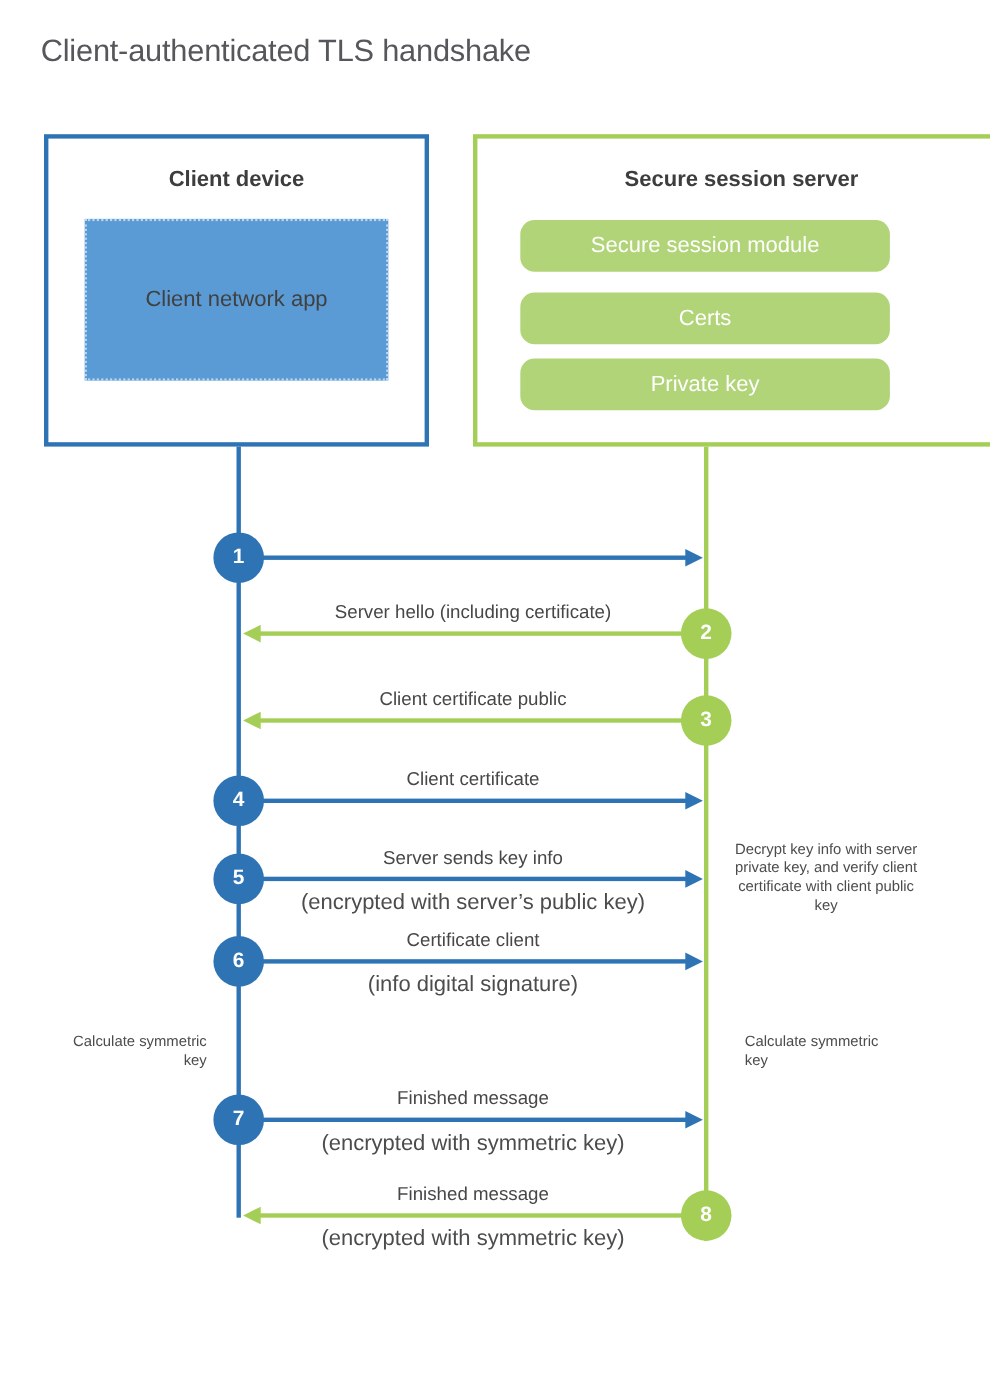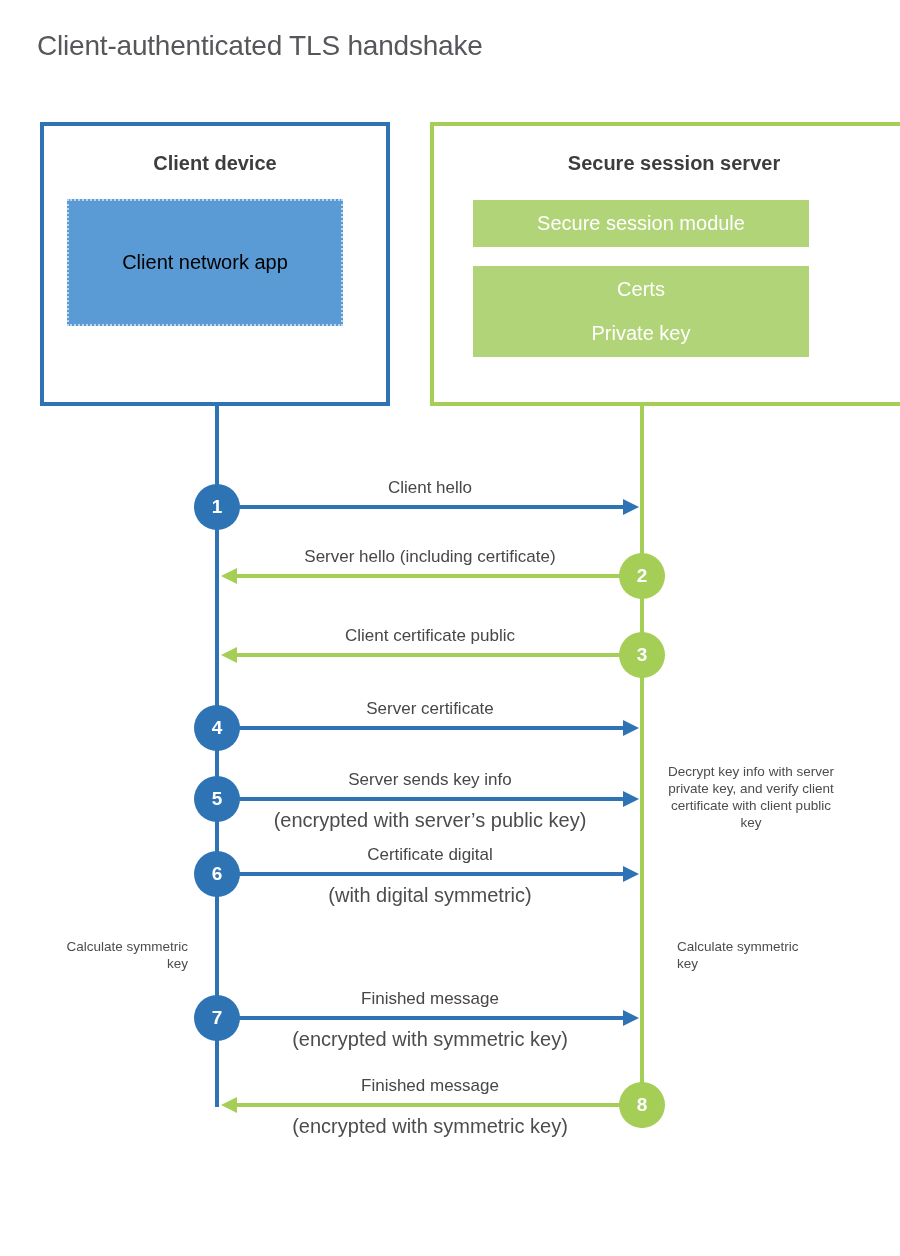--- a/index.html
+++ b/index.html
@@ -33,43 +33,44 @@
   .actor-title {
     position: absolute;
     left: 0; right: 0; top: 26px;
     text-align: center;
     font-size: 20px;
     font-weight: bold;
     color: #3d3d3d;
   }
   .client-app {
     position: absolute;
-    left: 23px; top: 73px;
-    width: 276px; height: 127px;
+    left: 33px; top: 73px;
+    width: 276px; height: 147px;
     background: #5b9bd5;
     border: 2px dotted #bcd6ee;
     display: flex; align-items: center; justify-content: center;
     text-align: center;
-    color: #000000;
+    color: #404040;
     font-size: 20px;
     line-height: 1.45;
   }
   .client-app span { display: block; width: 170px; }
   .server-bar {
     position: absolute;
     left: 39px;
     width: 336px; height: 47px;
     background: #b2d478;
     display: flex; align-items: center; justify-content: center;
     color: #ffffff;
     font-size: 20px;
+    border-radius: 13px;
   }
   .server-bar.b1 { top: 74px; }
   .server-bar.b2 { top: 140px; }
-  .server-bar.b3 { top: 184px; }
+  .server-bar.b3 { top: 200px; }
   
   .lifeline { position: absolute; width: 4px; }
   .lifeline.blue  { left: 215px; top: 406px; height: 701px; background: #2e74b5; }
   .lifeline.green { left: 640px; top: 406px; height: 722px; background: #a4ce56; }
   
   .arrow { position: absolute; height: 4px; }
   .arrow.blue  { background: #2e74b5; left: 217px; width: 407px; }
   .arrow.green { background: #a4ce56; left: 236px; width: 406px; }
   .arrow .head { position: absolute; width: 0; height: 0; top: -6px; }
   .arrow.blue .head {
@@ -140,56 +141,55 @@
   <div class="actor-box server">
     <div class="actor-title">Secure session server</div>
     <div class="server-bar b1">Secure session module</div>
     <div class="server-bar b2">Certs</div>
     <div class="server-bar b3">Private key</div>
   </div>
 
   <div class="lifeline blue"></div>
   <div class="lifeline green"></div>
 
-  <div class="msg-label" style="top:478px">Client hello</div>
   <div class="arrow blue" style="top:505px">
       <span class="head"></span>
     </div>
   <div class="step-circle blue" style="top:484px">1</div>
 
   <div class="msg-label" style="top:547px">Server hello (including certificate)</div>
   <div class="arrow green" style="top:574px">
       <span class="head"></span>
     </div>
   <div class="step-circle green" style="top:553px">2</div>
 
   <div class="msg-label" style="top:626px">Client certificate public</div>
   <div class="arrow green" style="top:653px">
       <span class="head"></span>
     </div>
   <div class="step-circle green" style="top:632px">3</div>
 
-  <div class="msg-label" style="top:699px">Server certificate</div>
+  <div class="msg-label" style="top:699px">Client certificate</div>
   <div class="arrow blue" style="top:726px">
       <span class="head"></span>
     </div>
   <div class="step-circle blue" style="top:705px">4</div>
 
   <div class="msg-label" style="top:770px">Server sends key info</div>
   <div class="arrow blue" style="top:797px">
       <span class="head"></span>
     </div>
   <div class="msg-sub" style="top:809px">(encrypted with server’s public key)</div>
   <div class="step-circle blue" style="top:776px">5</div>
 
-  <div class="msg-label" style="top:845px">Certificate digital</div>
+  <div class="msg-label" style="top:845px">Certificate client</div>
   <div class="arrow blue" style="top:872px">
       <span class="head"></span>
     </div>
-  <div class="msg-sub" style="top:884px">(with digital symmetric)</div>
+  <div class="msg-sub" style="top:884px">(info digital signature)</div>
   <div class="step-circle blue" style="top:851px">6</div>
 
   <div class="msg-label" style="top:989px">Finished message</div>
   <div class="arrow blue" style="top:1016px">
       <span class="head"></span>
     </div>
   <div class="msg-sub" style="top:1028px">(encrypted with symmetric key)</div>
   <div class="step-circle blue" style="top:995px">7</div>
 
   <div class="msg-label" style="top:1076px">Finished message</div>

